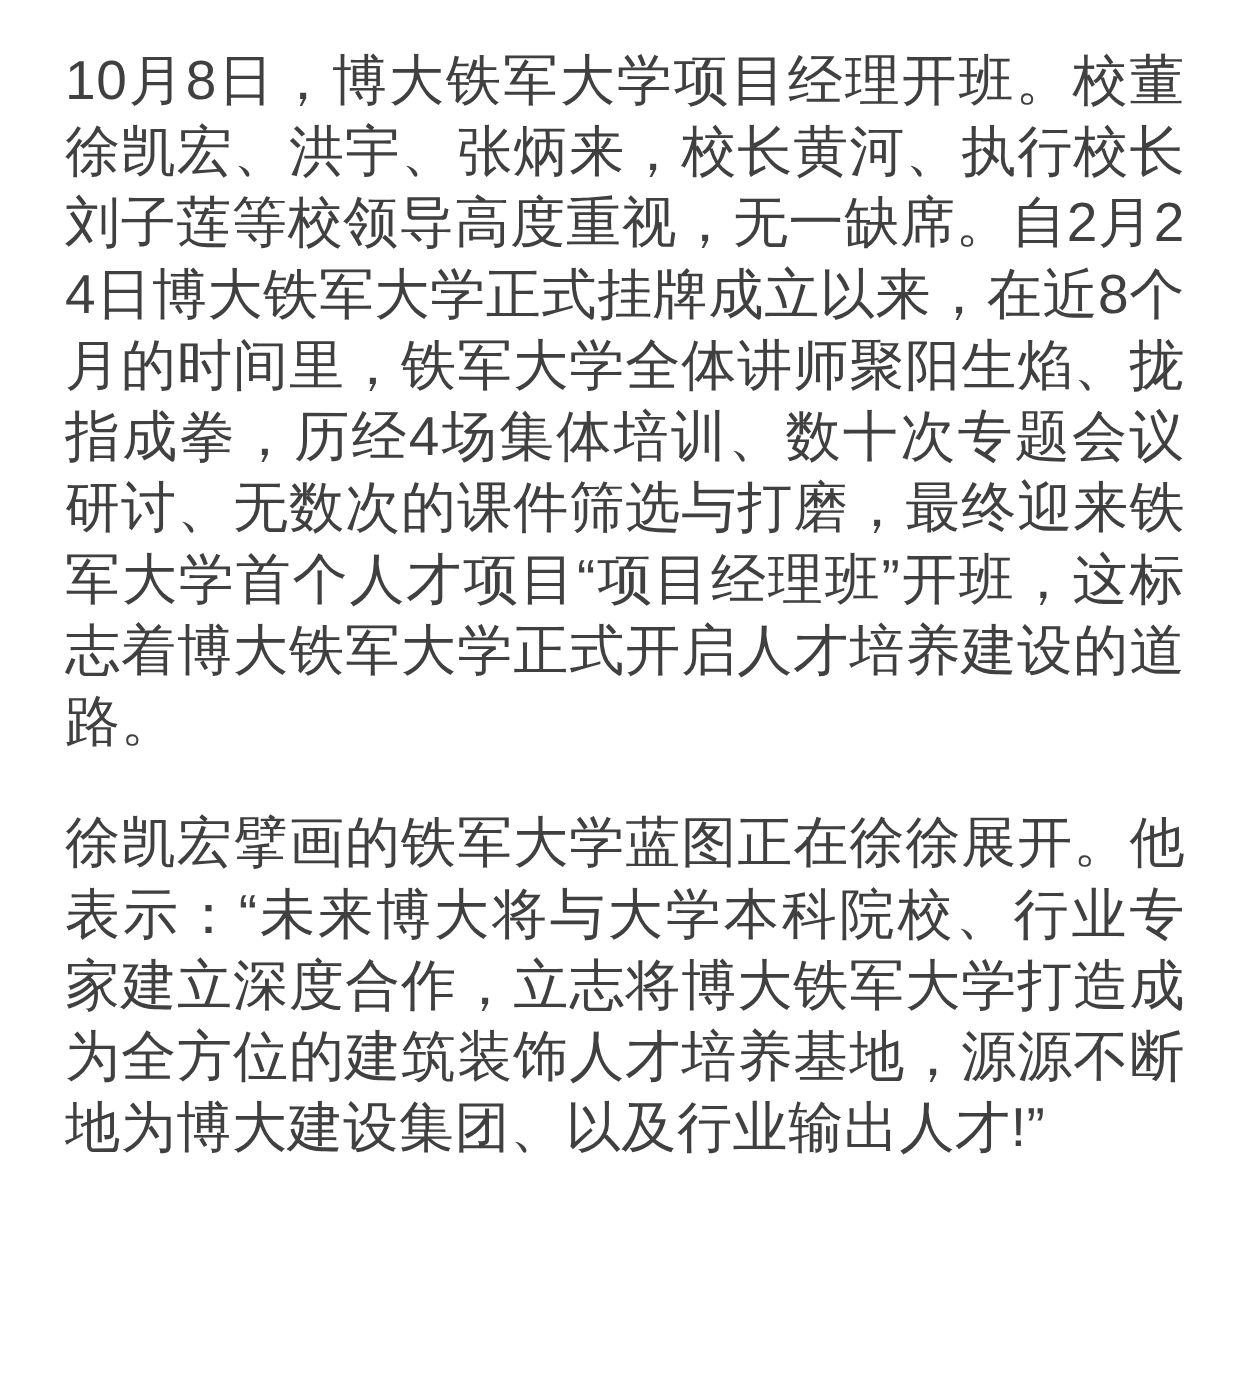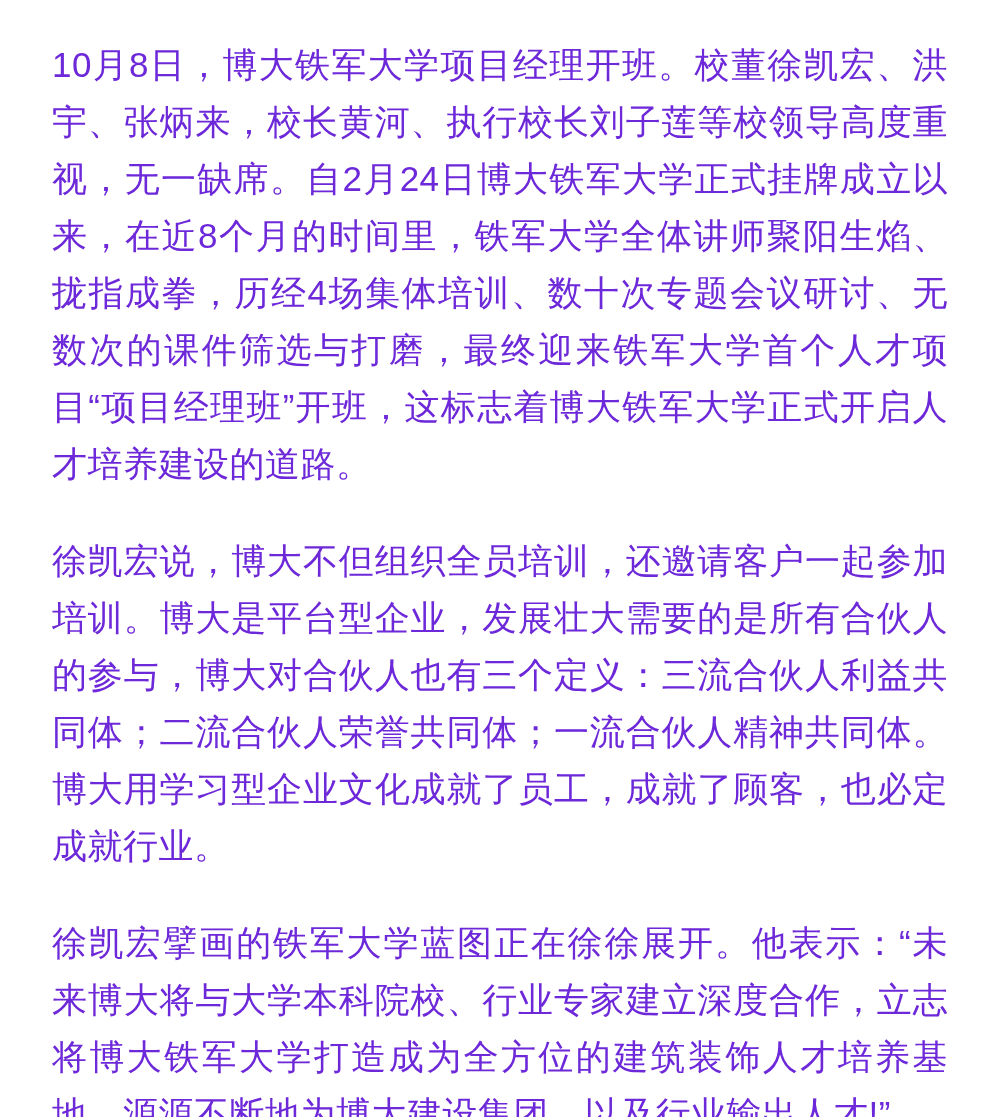--- a/index.html
+++ b/index.html
@@ -18,35 +18,34 @@
     box-sizing: border-box;
     width: 1000px;
     height: 1117px;
     padding: 36px 52px 0 52px;
     background: #ffffff;
   }
   .article {
     display: block;
   }
   .para {
-    font-size: 35px;
+    font-size: 44px;
     line-height: 57px;
     letter-spacing: 0.5px;
-    color: #6d28d9;
+    color: #404040;
     margin: 0 0 40px 0;
     text-align: justify;
     text-justify: inter-ideograph;
     word-break: break-all;
   }
   .para:last-child {
     margin-bottom: 0;
   }
 </style>
 </head>
 <body>
 
 <div class="page">
   <div class="article">
     <p class="para">10月8日，博大铁军大学项目经理开班。校董徐凯宏、洪宇、张炳来，校长黄河、执行校长刘子莲等校领导高度重视，无一缺席。自2月24日博大铁军大学正式挂牌成立以来，在近8个月的时间里，铁军大学全体讲师聚阳生焰、拢指成拳，历经4场集体培训、数十次专题会议研讨、无数次的课件筛选与打磨，最终迎来铁军大学首个人才项目“项目经理班”开班，这标志着博大铁军大学正式开启人才培养建设的道路。</p>
-    <p class="para">徐凯宏说，博大不但组织全员培训，还邀请客户一起参加培训。博大是平台型企业，发展壮大需要的是所有合伙人的参与，博大对合伙人也有三个定义：三流合伙人利益共同体；二流合伙人荣誉共同体；一流合伙人精神共同体。博大用学习型企业文化成就了员工，成就了顾客，也必定成就行业。</p>
     <p class="para">徐凯宏擘画的铁军大学蓝图正在徐徐展开。他表示：“未来博大将与大学本科院校、行业专家建立深度合作，立志将博大铁军大学打造成为全方位的建筑装饰人才培养基地，源源不断地为博大建设集团、以及行业输出人才!”</p>
   </div>
 </div>
 
 </body></html>

